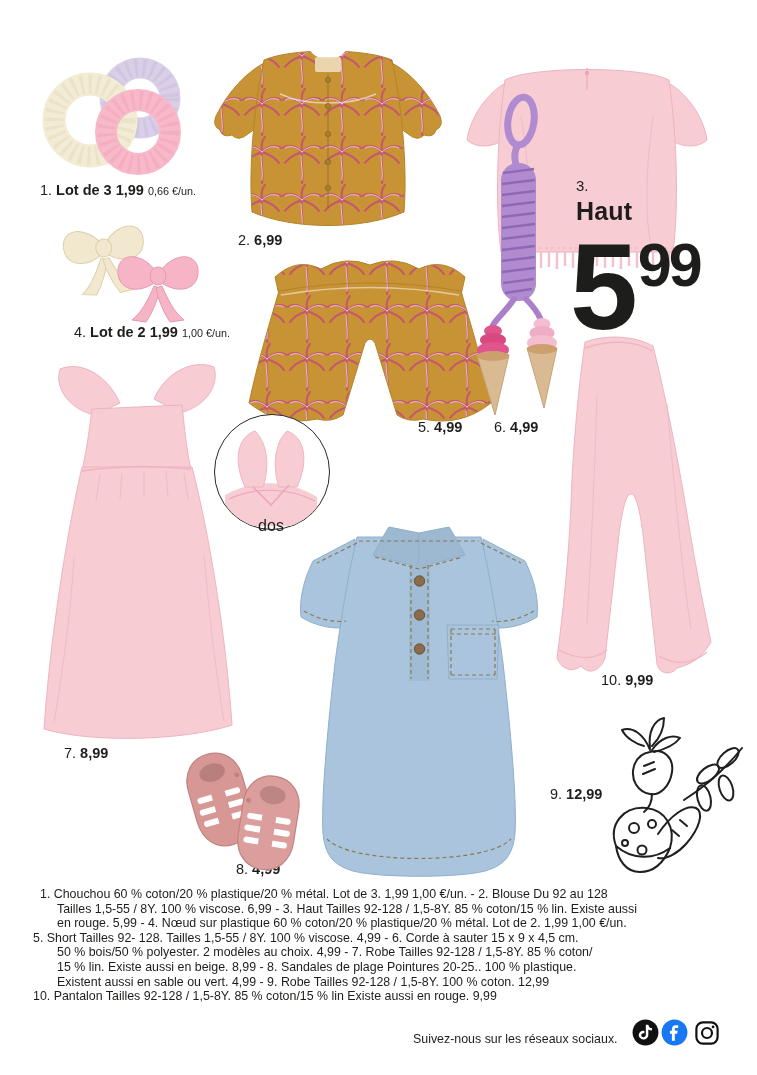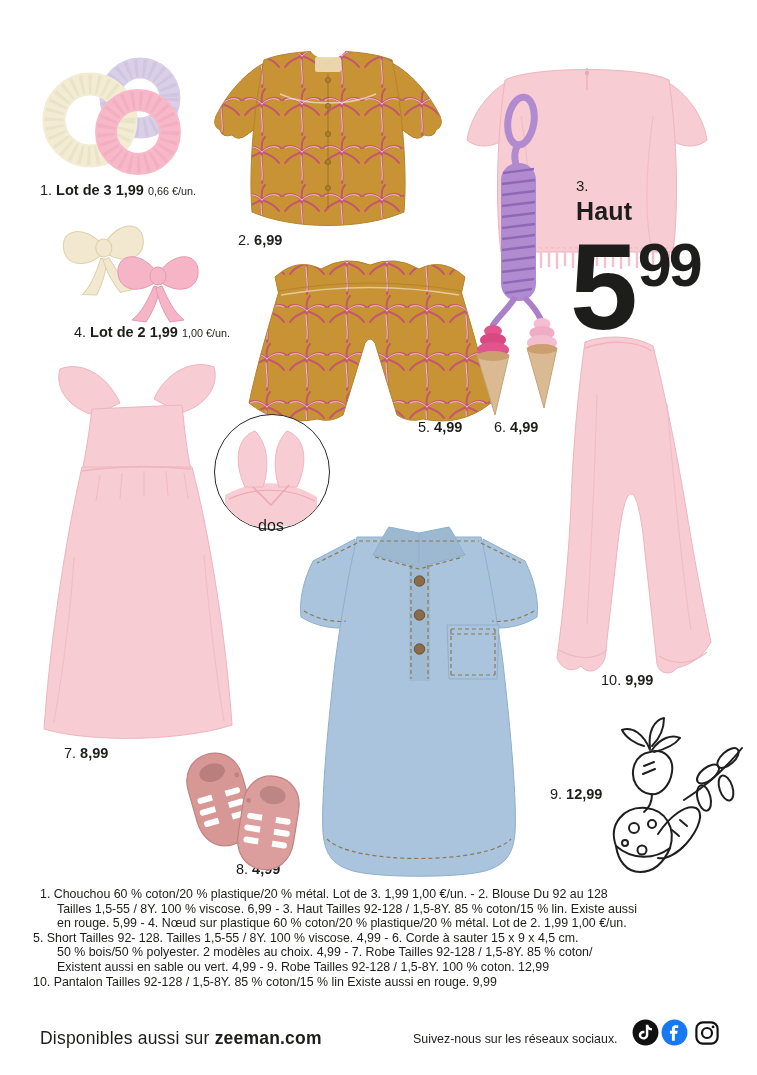--- a/index.html
+++ b/index.html
@@ -337,27 +337,25 @@
   <div class="plabel" style="left:601px;top:672px">
     <span class="num">10.</span><span class="main">9,99</span>
   </div>
 
   <div class="desc">
       <div class="desc-line" style="padding-left: 7px;"><span>1. </span><span class="b">Chouchou</span><span> 60 % coton/20 % plastique/20 % métal. </span><span class="b">Lot de 3. 1,99</span><span> 1,00 €/un. - 2. </span><span class="b">Blouse</span><span> Du 92 au 128</span></div>
       <div class="desc-line" style="padding-left: 24px;"><span>Tailles 1,5-55 / 8Y. 100 % viscose. </span><span class="b">6,99</span><span> - 3. </span><span class="b">Haut</span><span> Tailles 92-128 / 1,5-8Y. 85 % coton/15 % lin. Existe aussi</span></div>
       <div class="desc-line" style="padding-left: 24px;"><span>en rouge. </span><span class="b">5,99</span><span> - 4. </span><span class="b">Nœud sur plastique</span><span> 60 % coton/20 % plastique/20 % métal. </span><span class="b">Lot de 2. 1,99</span><span> 1,00 €/un.</span></div>
       <div class="desc-line" style="padding-left: 0px;"><span>5. </span><span class="b">Short</span><span> Tailles 92- 128. Tailles 1,5-55 / 8Y. 100 % viscose. </span><span class="b">4,99</span><span> - 6. </span><span class="b">Corde à sauter</span><span> 15 x 9 x 4,5 cm.</span></div>
       <div class="desc-line" style="padding-left: 24px;"><span>50 % bois/50 % polyester. 2 modèles au choix. </span><span class="b">4,99</span><span> - 7. </span><span class="b">Robe</span><span> Tailles 92-128 / 1,5-8Y. 85 % coton/</span></div>
+      <div class="desc-line" style="padding-left: 24px;"><span>15 % lin. Existe aussi en beige. </span><span class="b">8,99</span><span> - 8. </span><span class="b">Sandales de plage</span><span> Pointures 20-25.. 100 % plastique.</span></div>
       <div class="desc-line" style="padding-left: 24px;"><span>Existent aussi en sable ou vert. </span><span class="b">4,99</span><span> - 9. </span><span class="b">Robe</span><span> Tailles 92-128 / 1,5-8Y. 100 % coton. </span><span class="b">12,99</span></div>
       <div class="desc-line" style="padding-left: 0px;"><span>10. </span><span class="b">Pantalon</span><span> Tailles 92-128 / 1,5-8Y. 85 % coton/15 % lin Existe aussi en rouge. </span><span class="b">9,99</span></div>
     </div>
 
-  <div class="footer-left">
-    <span>Disponibles aussi sur </span><span class="bold">zeeman.com</span>
-  </div>
   <div class="footer-social-text">Suivez-nous sur les réseaux sociaux.</div>
 
   <div class="social-row">
     <div class="sicon">
       <svg width="27" height="27" viewBox="0 0 24 24">
         <circle cx="12" cy="12" r="11.5" fill="#111111"></circle>
         <path fill="#ffffff" d="M14.5,5 c0.3,1.8 1.4,2.9 3.2,3.1 v2.2 c-1.2,0 -2.3,-0.4 -3.2,-1 v4.6 c0,2.6 -2.1,4.3 -4.4,4.3 -2.3,0 -4.1,-1.7 -4.1,-3.9 0,-2.2 1.8,-3.9 4.2,-3.9 0.3,0 0.5,0 0.8,0.1 v2.2 c-0.2,-0.1 -0.5,-0.1 -0.8,-0.1 -1.1,0 -2,0.8 -2,1.8 0,1 0.9,1.8 2,1.8 1.1,0 2.1,-0.8 2.1,-1.9 V5 Z"></path>
       </svg>
     </div>
     <div class="sicon">

